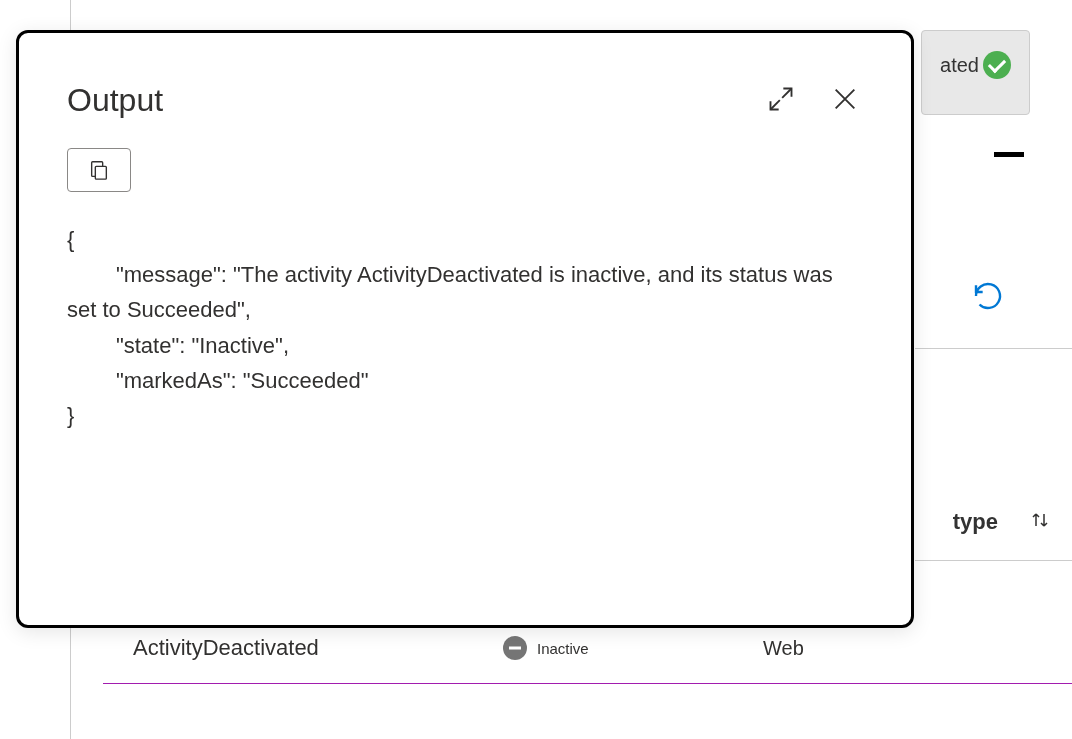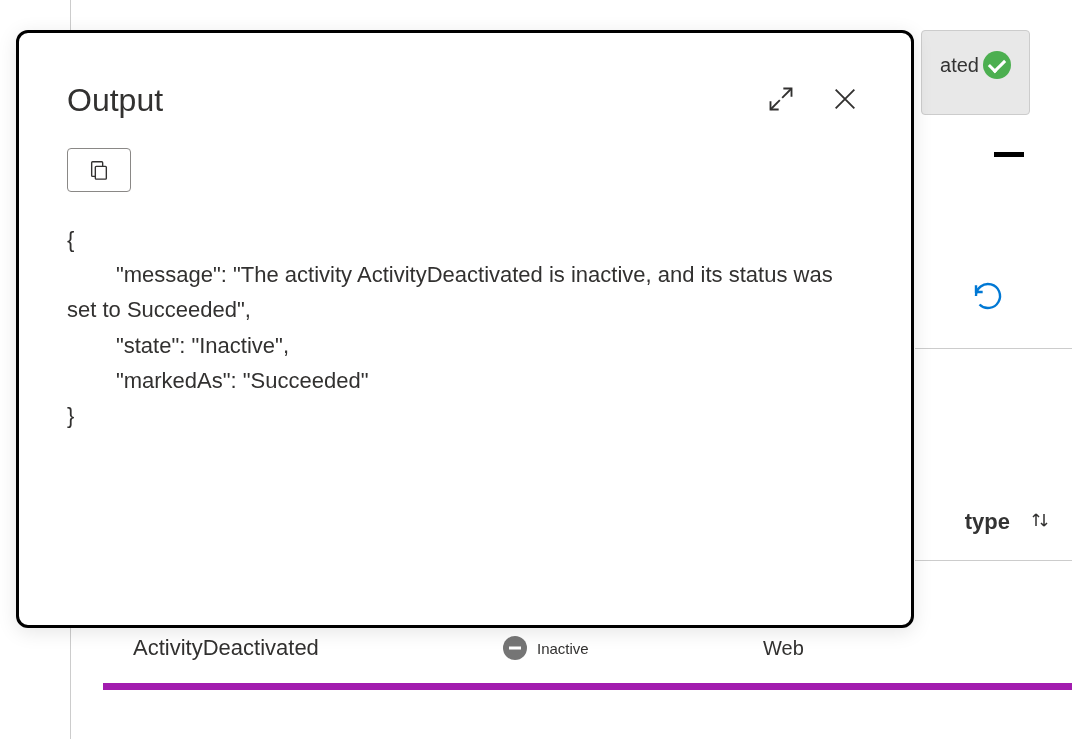--- a/index.html
+++ b/index.html
@@ -88,40 +88,40 @@
       height: 1px;
       background: #ccc;
     }
     
     .bg-column-header {
       position: absolute;
       right: 20px;
       top: 508px;
       display: flex;
       align-items: center;
-      gap: 18px;
+      gap: 30px;
     }
     .bg-column-header-text {
       font-weight: 700;
       font-size: 22px;
       color: #333;
     }
     .sort-icon svg {
       width: 24px;
       height: 24px;
     }
     
     .bg-table-row {
       position: absolute;
       left: 103px;
       right: 0;
       top: 635px;
       display: flex;
       align-items: center;
-      border-bottom: 7px solid #a21caf;
+      border-bottom: 1px solid #a21caf;
       padding-bottom: 22px;
     }
     .bg-table-cell-name {
       font-size: 22px;
       color: #323130;
       width: 400px;
       padding-left: 30px;
     }
     .bg-table-cell-status {
       display: flex;

